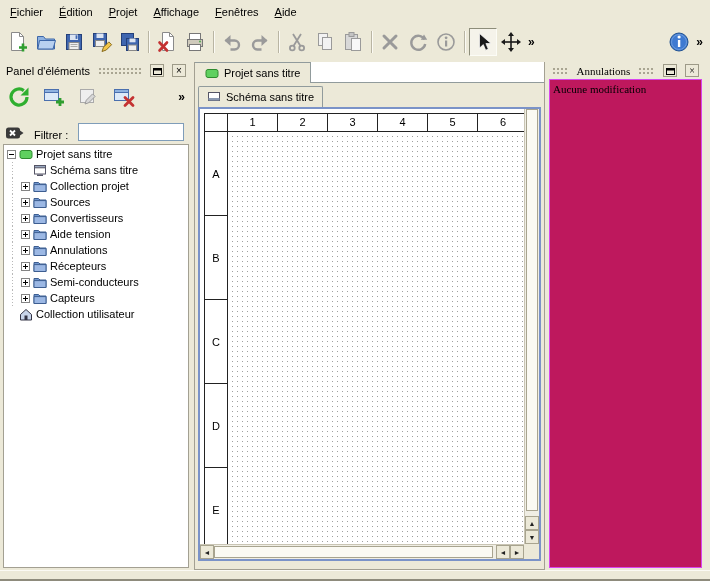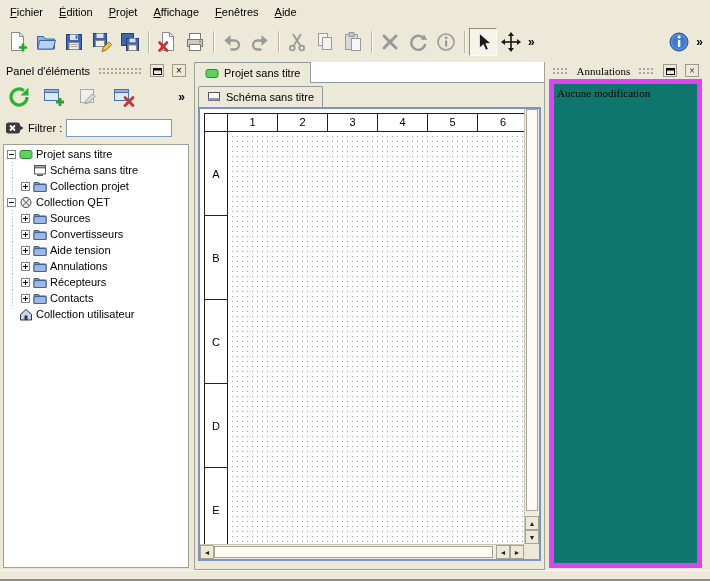--- a/index.html
+++ b/index.html
@@ -39,21 +39,21 @@
     background-size: 4px 4px; }
   .dock-btn { width: 14px; height: 13px; background:#ece9d8; border:1px solid #9d9a88;
     display:flex; align-items:center; justify-content:center; font-size:10px; line-height:10px; cursor:default; }
 
   
   .left-dock { width: 192px; display: flex; flex-direction: column; padding: 0 3px 2px 3px; }
   .ltoolbar { height: 36px; display: flex; align-items: center; gap: 5px; padding: 2px 1px; }
   .lbtn { width: 30px; height: 30px; display:flex; align-items:center; justify-content:center;
           background:transparent; border:1px solid transparent; }
   .ltoolbar .chev { margin-left: auto; }
-  .filter-row { height: 26px; display: flex; align-items: center; gap: 4px; padding: 0 2px; }
+  .filter-row { height: 26px; display: flex; align-items: flex-end; gap: 10px; padding: 0 2px; }
   .filter-input { width: 106px; height: 18px; border: 1px solid #7f9db9; background: #fff;
                   font-family: "Liberation Sans", sans-serif; font-size: 11px; padding: 1px 3px; }
   .tree { flex: 1; margin-top: 3px; background: #fff; border: 1px solid #a3a092; overflow: hidden; padding-top: 1px; }
   .tree-row { display: flex; align-items: center; gap: 3px; height: 16px; padding-left: 3px; cursor: default; }
   .tree-row.lvl1 { padding-left: 17px;
     background-image: repeating-linear-gradient(to bottom, #b8b8b8 0 1px, transparent 1px 3px);
     background-size: 1px 100%; background-position: 8px 0; background-repeat: no-repeat; }
   .expand { width: 9px; height: 9px; border: 1px solid #848484; background: #fff; position: relative; flex: none; }
   .expand::before { content:""; position:absolute; left:1px; right:1px; top:3px; height:1px; background:#000; }
   .expand.plus::after { content:""; position:absolute; top:1px; bottom:1px; left:3px; width:1px; background:#000; }
@@ -94,21 +94,21 @@
   .vscroll { grid-area: 1 / 2; display: flex; flex-direction: column; background: #f0eee4; border-left: 1px solid #c9c5b4; }
   .vthumb { flex: 1; margin: 0 1px 5px 1px; background: #fbfaf3; border: 1px solid #a8a48f; }
   .hscroll { grid-area: 2 / 1; display: flex; background: #f0eee4; border-top: 1px solid #c9c5b4; }
   .hthumb { flex: 1; margin: 1px 3px 1px 0; background: #fbfaf3; border: 1px solid #a8a48f; }
   .sbtn { width: 14px; height: 14px; flex: none; background: #ece9d8; border: 1px solid #a8a48f;
     display: flex; align-items: center; justify-content: center; font-size: 7px; color: #222; cursor: default; }
   .scroll-corner { grid-area: 2 / 2; background: #ece9d8; }
 
   
   .right-dock { width: 163px; display: flex; flex-direction: column; padding: 0 8px 2px 2px; font-family: Liberation Serif, serif; }
-  .undo-list { flex: 1; background: #0f766e; border: 5px solid #d946ef; padding: 2px 3px; }
+  .undo-list { flex: 1; background: #be185d; border: 1px solid #d946ef; padding: 2px 3px; }
   .undo-entry { line-height: 14px; white-space: nowrap; }
 
   
   .statusbar { height: 11px; border-top: 1px solid #fbfaf4; border-bottom: 2px solid #8e8b7c; background: #ece9d8; }
 
   svg { display: block; }
 </style>
 </head>
 <body>
 
@@ -363,30 +363,20 @@
           <span class="expand plus"></span>
           <span class="ticon">
             <svg width="14" height="13" viewBox="0 0 14 13">
               <path d="M1 2.5h4.5L7 4h6v7.5H1z" fill="#6f96cf" stroke="#3d5e91"></path>
               <path d="M1 4.6h12v6.9H1z" fill="#9cb8e4" stroke="#3d5e91"></path>
             </svg>
           </span>
           <span class="tlabel">Collection projet</span>
         </div>
 
-        <div class="tree-row">
-          <span class="expand"></span>
-          <span class="ticon">
-            <svg width="14" height="13" viewBox="0 0 14 13">
-              <circle cx="7" cy="6.5" r="5" fill="#f4f4f4" stroke="#444"></circle>
-              <path d="M3.5 3L10.5 10M10.5 3L3.5 10" stroke="#444"></path>
-            </svg>
-          </span>
-          <span class="tlabel">Collection QET</span>
-        </div>
 
 
         <div class="tree-row lvl1">
           <span class="expand plus"></span>
           <span class="ticon">
             <svg width="14" height="13" viewBox="0 0 14 13">
                 <path d="M1 2.5h4.5L7 4h6v7.5H1z" fill="#6f96cf" stroke="#3d5e91"></path>
                 <path d="M1 4.6h12v6.9H1z" fill="#9cb8e4" stroke="#3d5e91"></path>
               </svg>
           </span>
@@ -431,30 +421,40 @@
           <span class="expand plus"></span>
           <span class="ticon">
             <svg width="14" height="13" viewBox="0 0 14 13">
                 <path d="M1 2.5h4.5L7 4h6v7.5H1z" fill="#6f96cf" stroke="#3d5e91"></path>
                 <path d="M1 4.6h12v6.9H1z" fill="#9cb8e4" stroke="#3d5e91"></path>
               </svg>
           </span>
           <span class="tlabel">Récepteurs</span>
         </div>
 
-
-        <div class="tree-row lvl1">
-          <span class="expand plus"></span>
-          <span class="ticon">
-            <svg width="14" height="13" viewBox="0 0 14 13">
-                <path d="M1 2.5h4.5L7 4h6v7.5H1z" fill="#6f96cf" stroke="#3d5e91"></path>
-                <path d="M1 4.6h12v6.9H1z" fill="#9cb8e4" stroke="#3d5e91"></path>
-              </svg>
-          </span>
-          <span class="tlabel">Contacts</span>
+        <div class="tree-row lvl1">
+          <span class="expand plus"></span>
+          <span class="ticon">
+            <svg width="14" height="13" viewBox="0 0 14 13">
+                <path d="M1 2.5h4.5L7 4h6v7.5H1z" fill="#6f96cf" stroke="#3d5e91"></path>
+                <path d="M1 4.6h12v6.9H1z" fill="#9cb8e4" stroke="#3d5e91"></path>
+              </svg>
+          </span>
+          <span class="tlabel">Semi-conducteurs</span>
+        </div>
+
+        <div class="tree-row lvl1">
+          <span class="expand plus"></span>
+          <span class="ticon">
+            <svg width="14" height="13" viewBox="0 0 14 13">
+                <path d="M1 2.5h4.5L7 4h6v7.5H1z" fill="#6f96cf" stroke="#3d5e91"></path>
+                <path d="M1 4.6h12v6.9H1z" fill="#9cb8e4" stroke="#3d5e91"></path>
+              </svg>
+          </span>
+          <span class="tlabel">Capteurs</span>
         </div>
 
         <div class="tree-row">
           <span class="expand-spacer"></span>
           <span class="ticon">
             <svg width="14" height="13" viewBox="0 0 14 13">
               <path d="M1.5 6.5L7 1.5l5.5 5v5.5H1.5z" fill="#c8d4ea" stroke="#334"></path>
               <rect x="5.5" y="7.5" width="3" height="4.5" fill="#334"></rect>
             </svg>
           </span>

